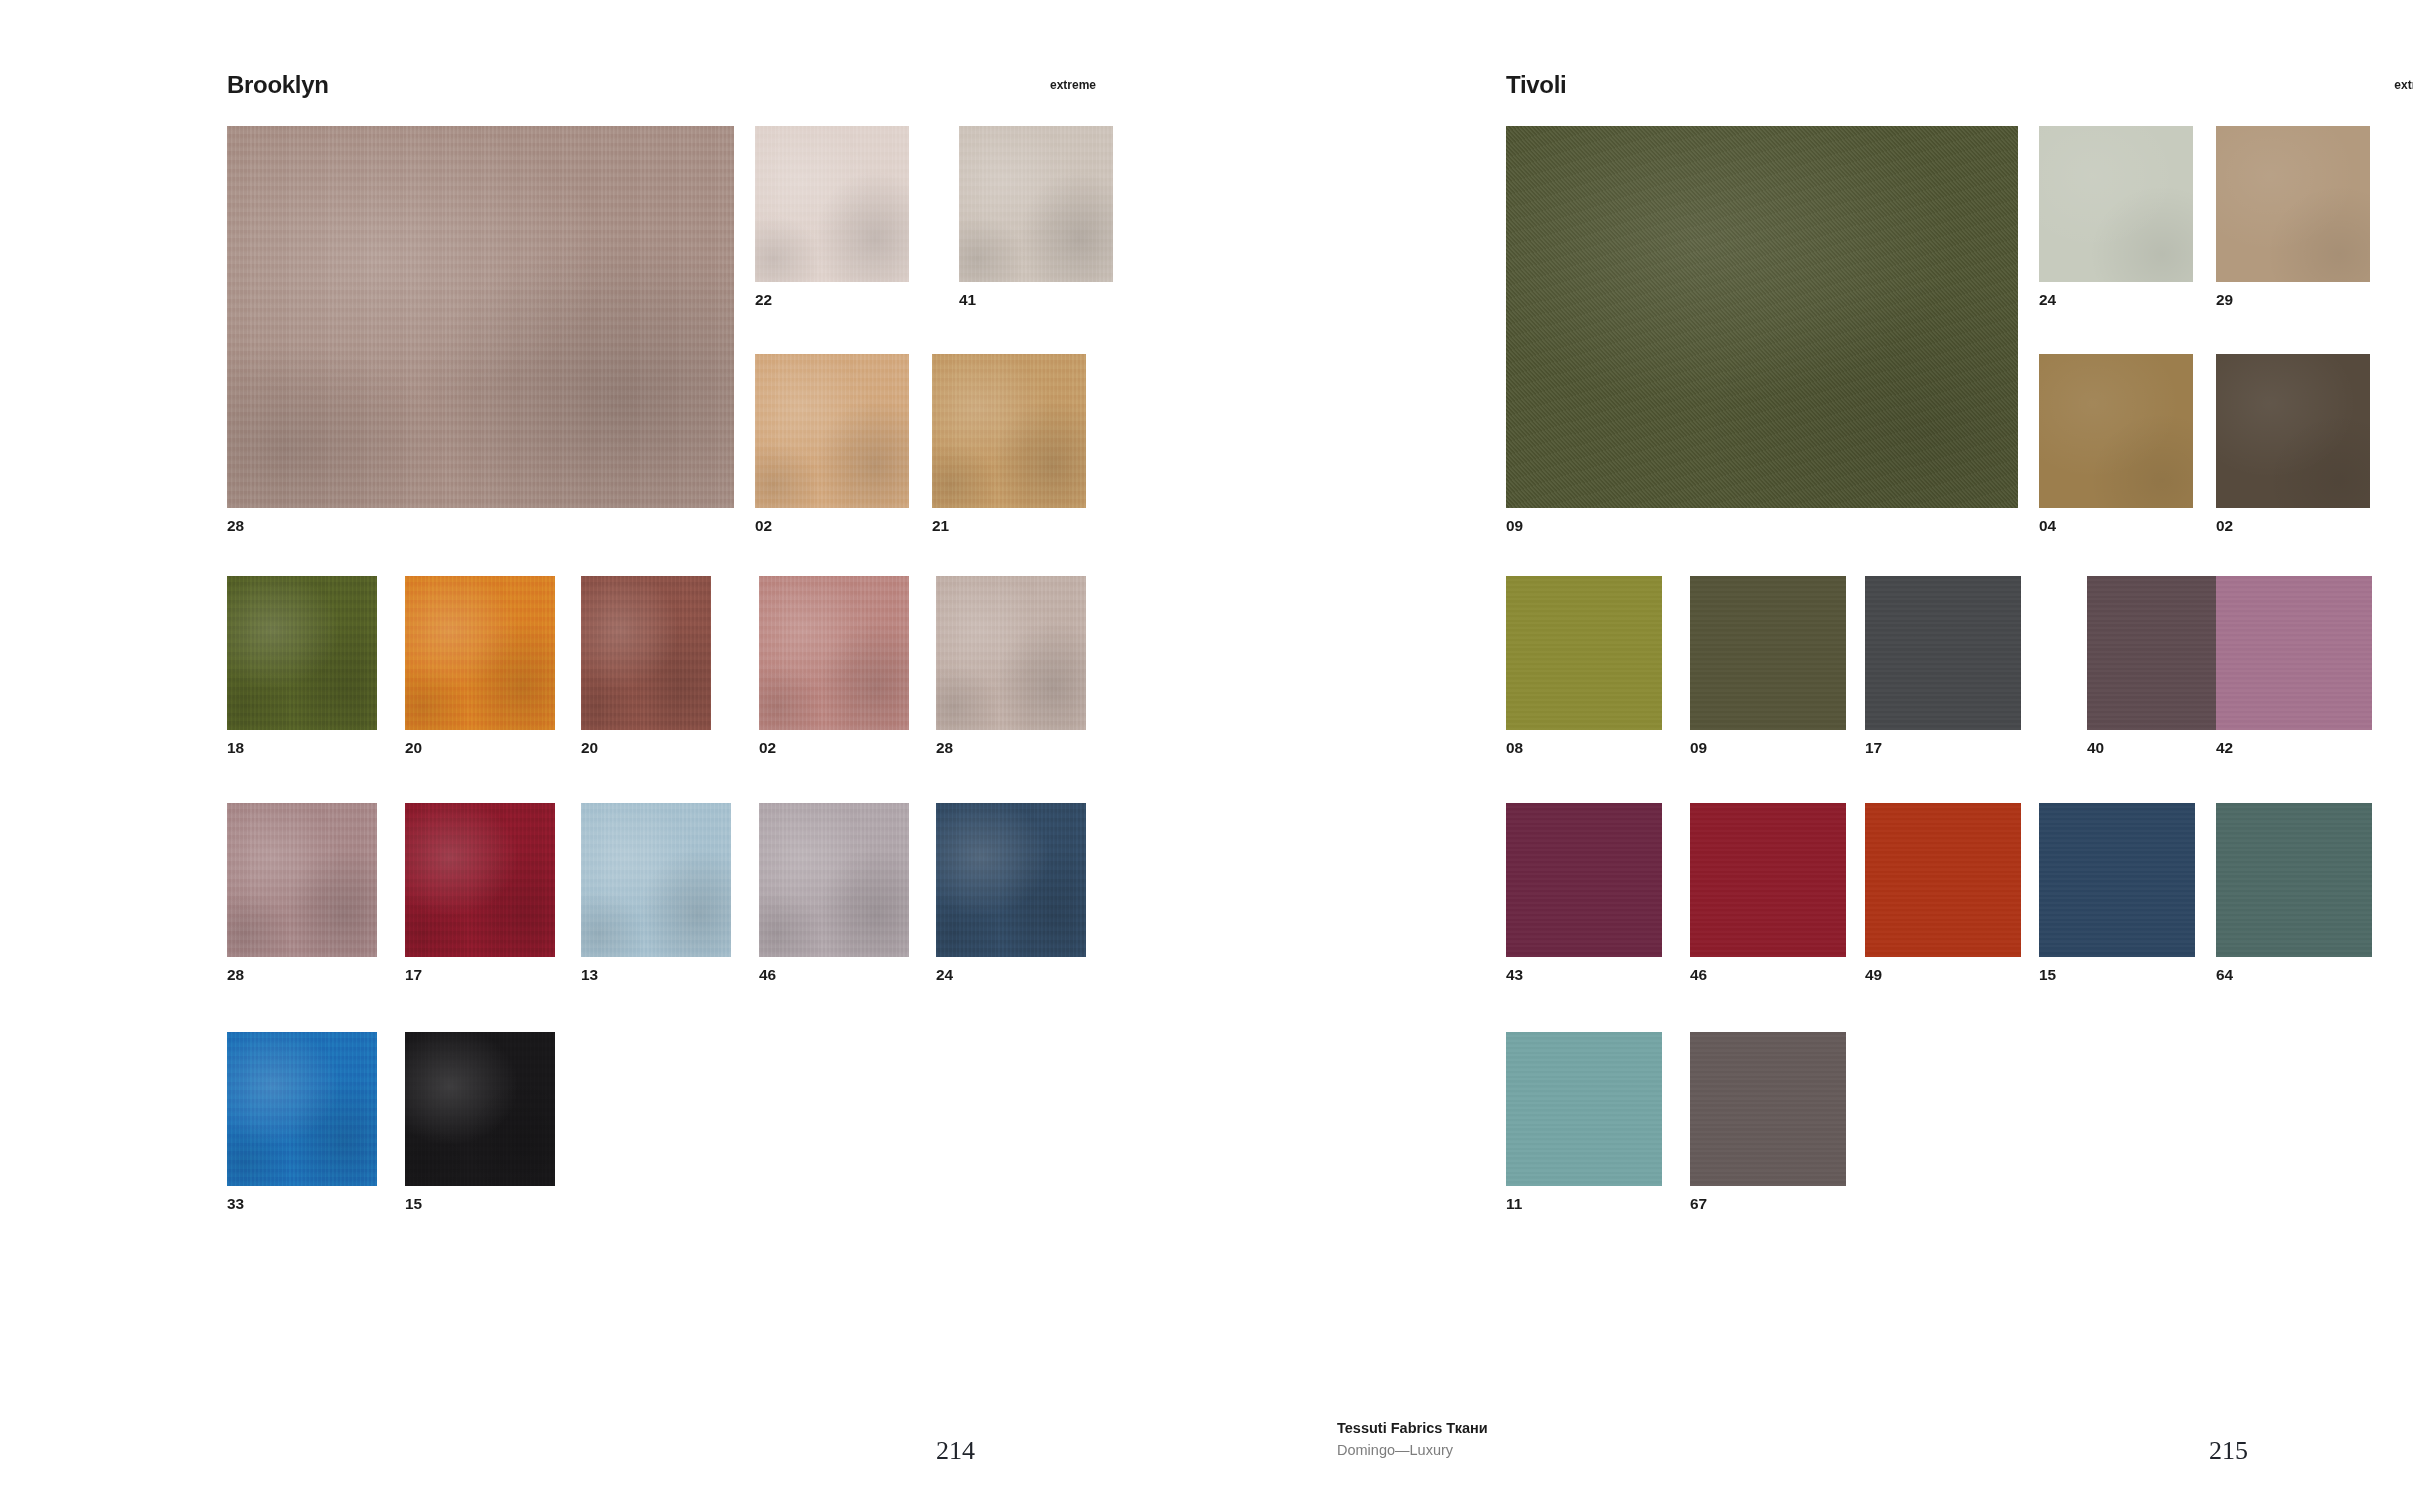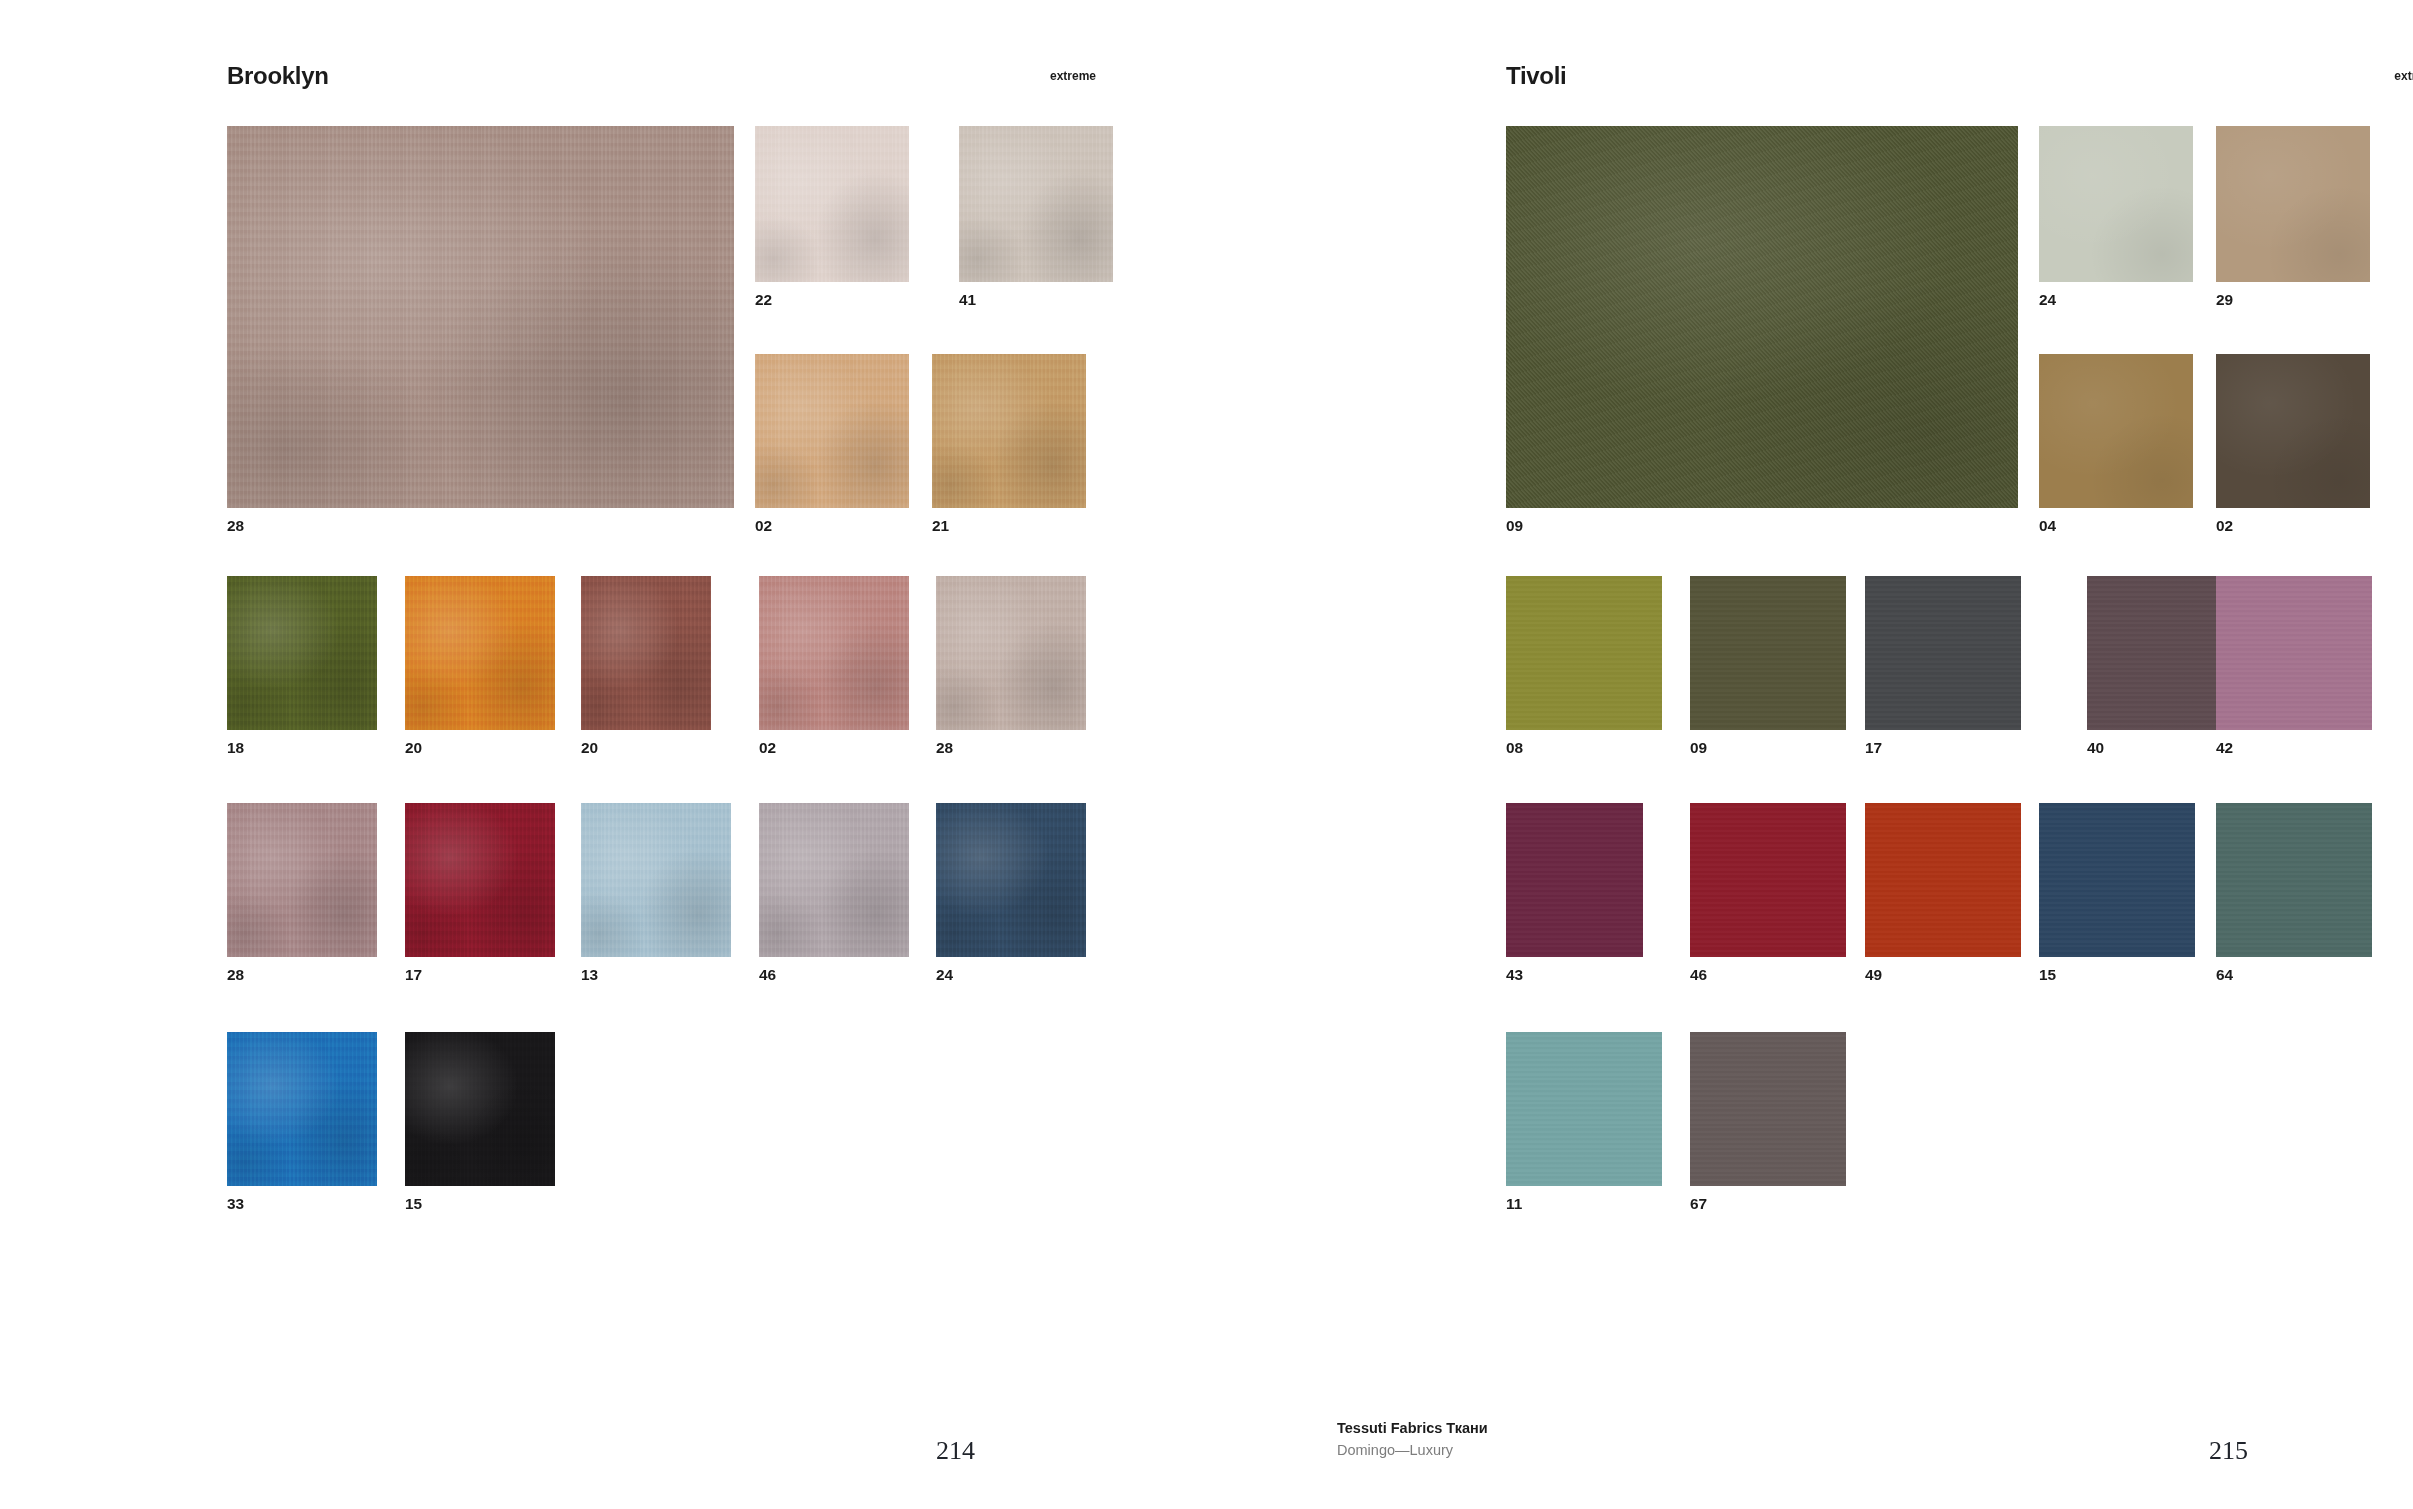--- a/index.html
+++ b/index.html
@@ -20,21 +20,21 @@
     top: 0;
     width: 1207px;
     height: 1509px;
   }
   .page-left  { left: 0; }
   .page-right { left: 1207px; }
 
   
   .collection-header {
     position: absolute;
-    top: 62px;
+    top: 71px;
     height: 29px;
   }
   .page-left  .collection-header { left: 227px; width: 869px; }
   .page-right .collection-header { left: 299px; width: 917px; }
 
   .collection-title {
     position: absolute;
     left: 0;
     top: 0;
     font-size: 24px;
@@ -305,21 +305,21 @@
   </div>
   <div class="swatch" style="left:832px; top:576px; width:156px; height:154px;margin-left:48px;">
     <div class="chip tex-flat tex-paper" style="background:#5e4b50;"></div>
     <div class="code">40</div>
   </div>
   <div class="swatch" style="left:1009px; top:576px; width:156px; height:154px;">
     <div class="chip tex-flat tex-paper" style="background:#a5738f;"></div>
     <div class="code">42</div>
   </div>
 
-  <div class="swatch" style="left:299px; top:803px; width:137px; height:154px;">
+  <div class="swatch" style="left:299px; top:803px; width:156px; height:154px;">
     <div class="chip tex-flat tex-paper" style="background:#6b2743;"></div>
     <div class="code">43</div>
   </div>
   <div class="swatch" style="left:483px; top:803px; width:156px; height:154px;">
     <div class="chip tex-flat tex-paper" style="background:#8d1c2b;"></div>
     <div class="code">46</div>
   </div>
   <div class="swatch" style="left:658px; top:803px; width:156px; height:154px;">
     <div class="chip tex-flat tex-paper" style="background:#ae3416;"></div>
     <div class="code">49</div>

